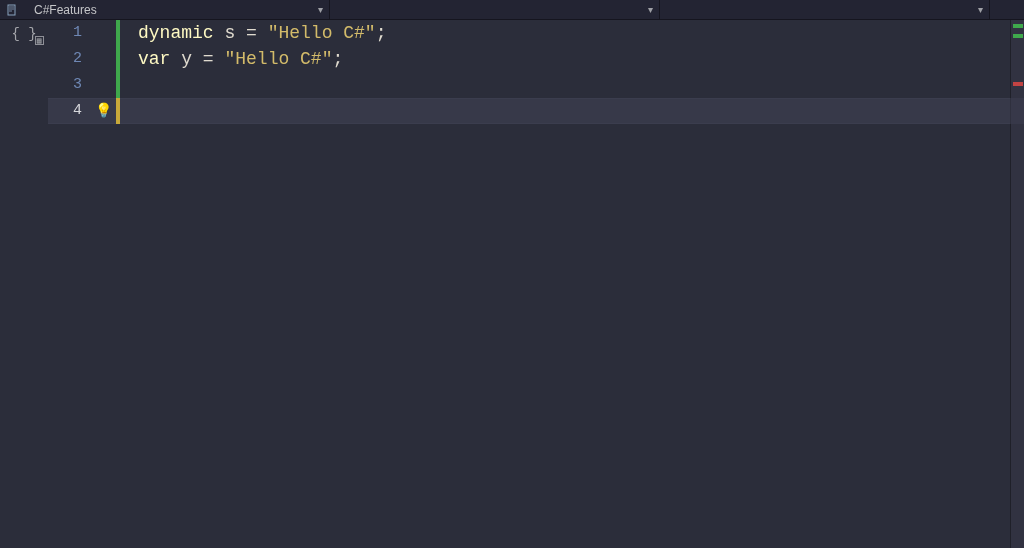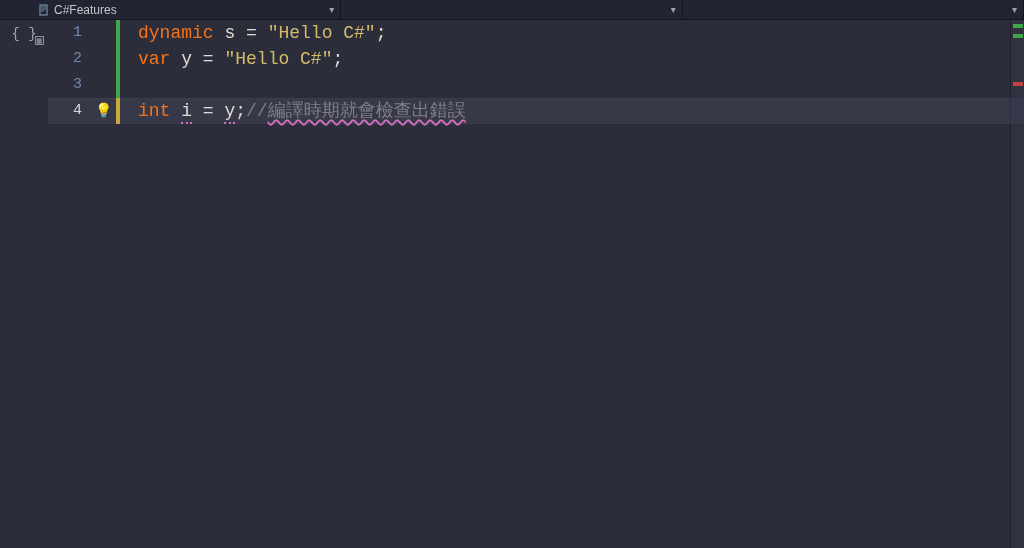--- a/index.html
+++ b/index.html
@@ -20,25 +20,24 @@
     background: #232433;
     border-bottom: 1px solid #15151f;
     font-size: 12px;
     font-family: "Segoe UI", Tahoma, sans-serif;
     color: #c5c6c9;
   }
   .tab {
     display: flex;
     align-items: center;
     padding: 0 6px;
-    gap: 4px;
+    gap: 16px;
     width: 330px;
     border-right: 1px solid #15151f;
     position: relative;
-    margin-left: 32px;
   }
   .tab .doc-icon {
     width: 12px; height: 12px;
     display: inline-flex; align-items: center; justify-content: center;
     color: #8aa3c0;
   }
   .tab .drop {
     position: absolute; right: 6px; top: 4px;
     color: #9fa0a6;
     font-size: 10px;
@@ -136,21 +135,21 @@
     height: 26px;
     top: calc(26px * 3);
     background: rgba(50,52,67,0.9);
     z-index: 0;
     border-top: 1px solid #3a3c4c;
     border-bottom: 1px solid #3a3c4c;
   }
   .code-col > .line, .code-col > .line * { z-index: 1; position: relative; }
 
   
-  .kw      { color: #f97316; }        
+  .kw      { color: #fef9c3; }        
   .ident   { color: #e0dbcf; }        
   .op      { color: #e0dbcf; }
   .str     { color: #d3bb6a; }
   .punct   { color: #e0dbcf; }
   .comment { color: #7d7e8a; }
 
   
   .wavy {
     text-decoration-line: underline;
     text-decoration-style: wavy;
@@ -234,21 +233,20 @@
     <div class="line">
       <span class="lineno">3</span>
       <span class="glyph"></span>
       <span class="bar green"></span>
     </div>
 
     <div class="line current">
       <span class="lineno active">4</span>
       <span class="glyph">💡</span>
       <span class="bar yellow"></span>
-      <span class="tokens"><span class="kw">int</span> <span class="ident wavy2">i</span><span class="op"> = </span><span class="ident wavy2">y</span><span class="punct">;</span><span class="comment">//</span><span class="comment wavy">編譯時期就會檢查出錯誤</span></span>
     </div>
 
     <div class="ruler">
       <div class="mark green" style="top:4px"></div>
       <div class="mark green" style="top:14px"></div>
       <div class="mark red" style="top:62px"></div>
     </div>
   </div>
 
 </div>

